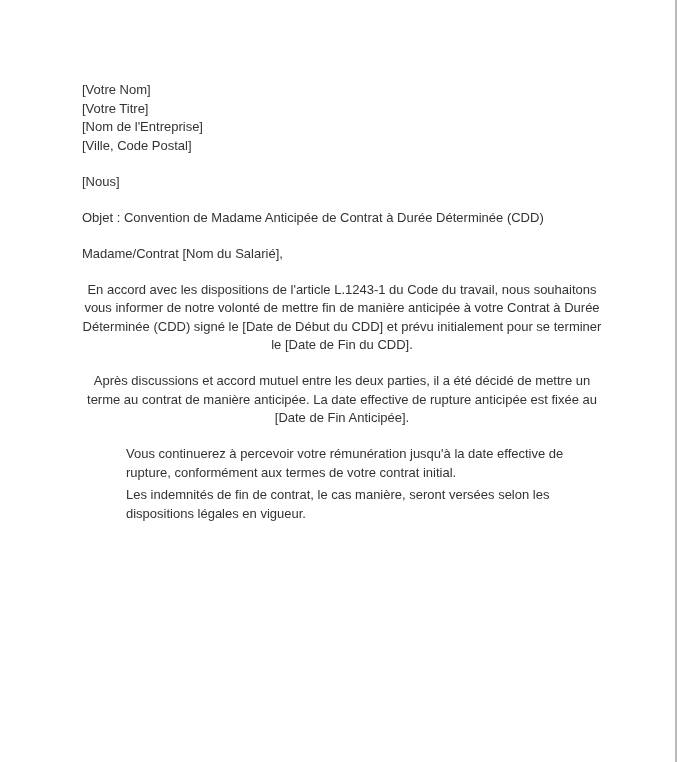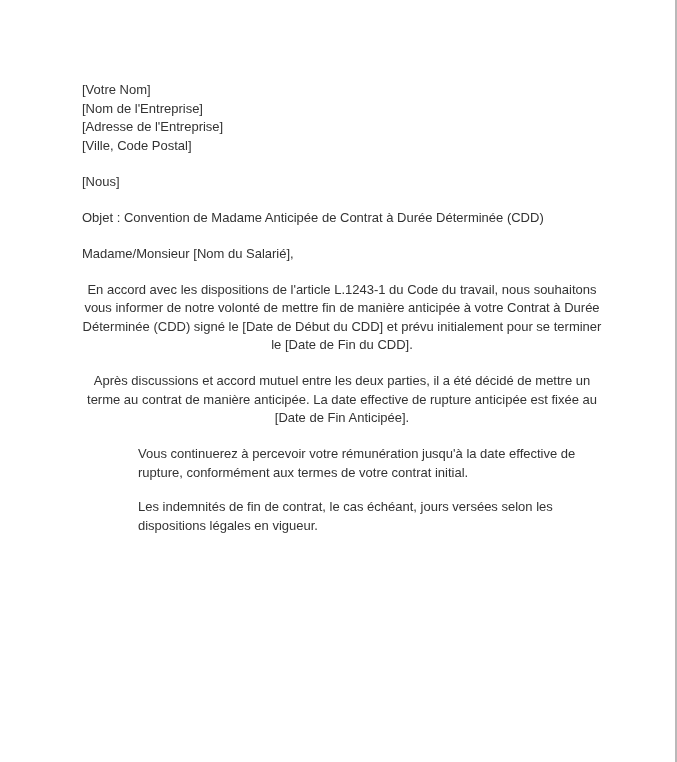--- a/index.html
+++ b/index.html
@@ -52,52 +52,52 @@
     .para {
       white-space: normal;
       text-align: center;
     }
     .indent-list {
       margin: 0 0 17.5px 40px;
       padding: 0;
       list-style: none;
     }
     .indent-list li {
-      margin: 16px;
+      margin: 4px;
       padding: 0;
     }
   </style>
 </head>
 <body>
 
 <div class="page">
   <div class="content">
 
     <div class="block">
       <span class="line">[Votre Nom]</span>
+      <span class="line">[Votre Titre]</span>
       <span class="line">[Nom de l'Entreprise]</span>
-      <span class="line">[Adresse de l'Entreprise]</span>
       <span class="line">[Ville, Code Postal]</span>
     </div>
 
     <div class="block">
       <span class="line">[Nous]</span>
     </div>
 
 
     <p>Objet : Convention de Madame Anticipée de Contrat à Durée Déterminée (CDD)</p>
 
-    <p>Madame/Monsieur [Nom du Salarié],</p>
+    <p>Madame/Contrat [Nom du Salarié],</p>
 
     <p class="para">En accord avec les dispositions de l'article L.1243-1 du Code du travail, nous souhaitons vous informer de notre volonté de mettre fin de manière anticipée à votre Contrat à Durée Déterminée (CDD) signé le [Date de Début du CDD] et prévu initialement pour se terminer le [Date de Fin du CDD].</p>
 
     <p class="para">Après discussions et accord mutuel entre les deux parties, il a été décidé de mettre un terme au contrat de manière anticipée. La date effective de rupture anticipée est fixée au [Date de Fin Anticipée].</p>
 
 
     <ul class="indent-list">
       <li>Vous continuerez à percevoir votre rémunération jusqu'à la date effective de rupture, conformément aux termes de votre contrat initial.</li>
-      <li>Les indemnités de fin de contrat, le cas échéant, jours versées selon les dispositions légales en vigueur.</li>
+      <li>Les indemnités de fin de contrat, le cas manière, seront versées selon les dispositions légales en vigueur.</li>
     </ul>
 
 
   </div>
 </div>
 <div class="right-border"></div>
 
 </body></html>

